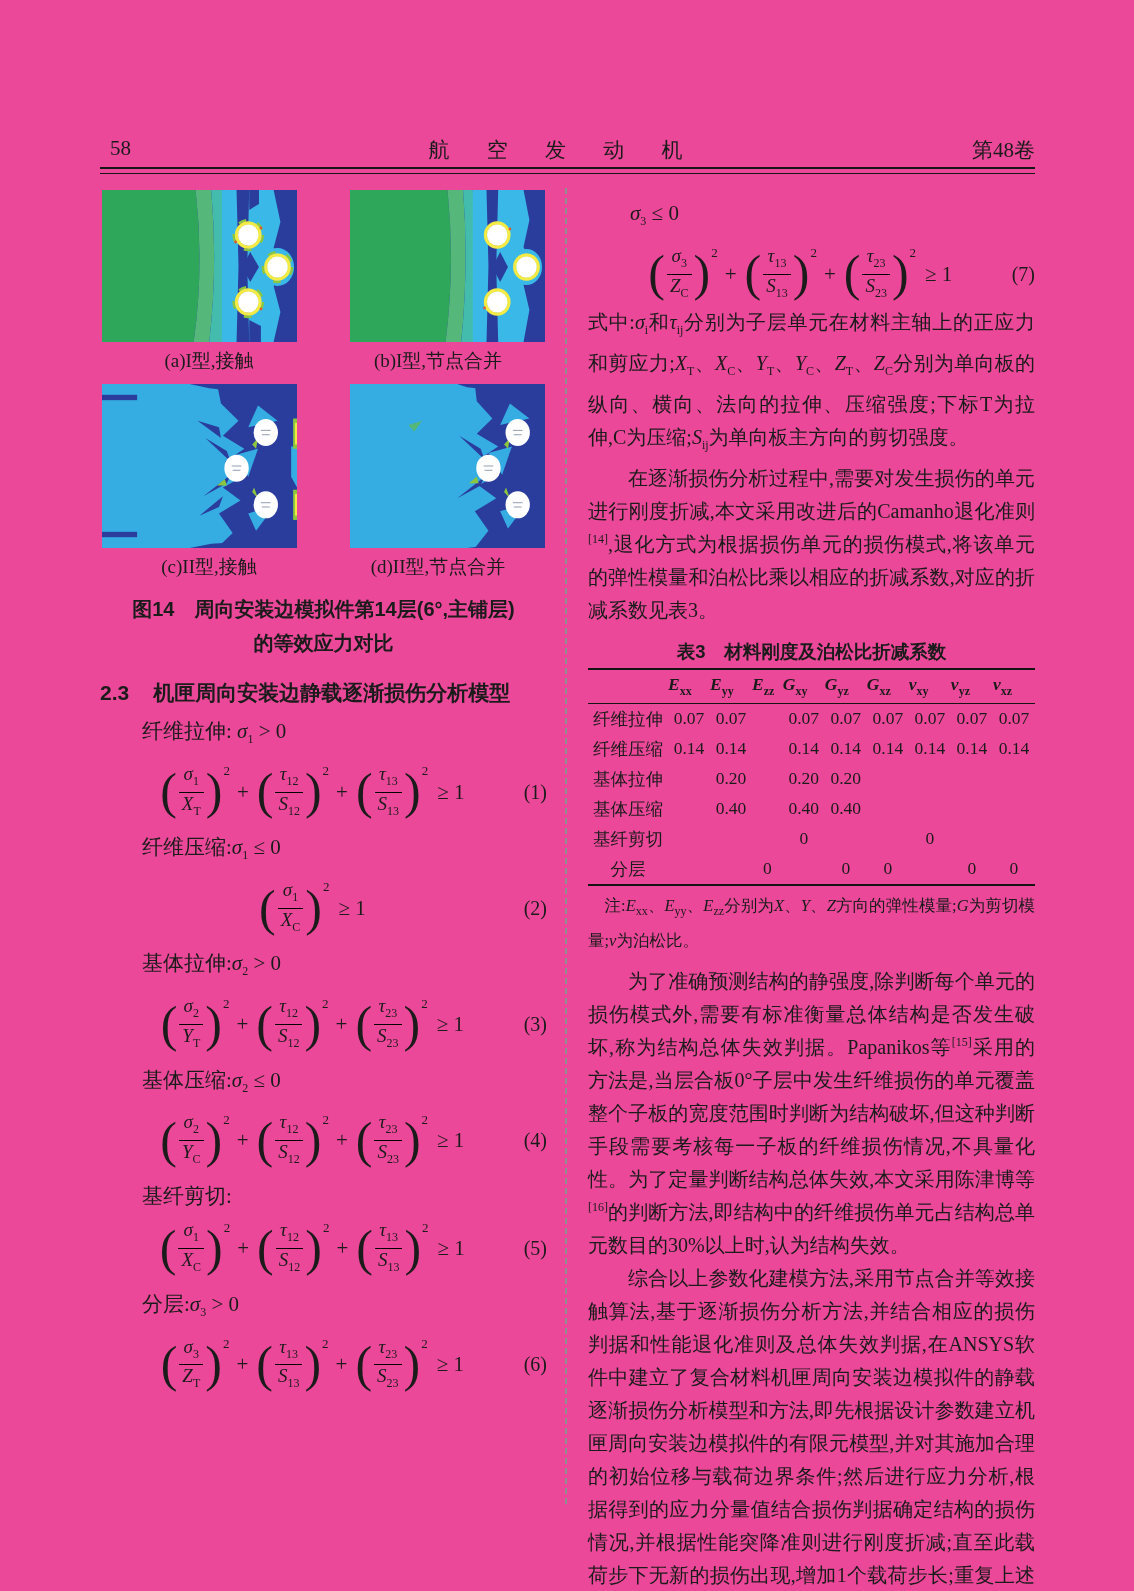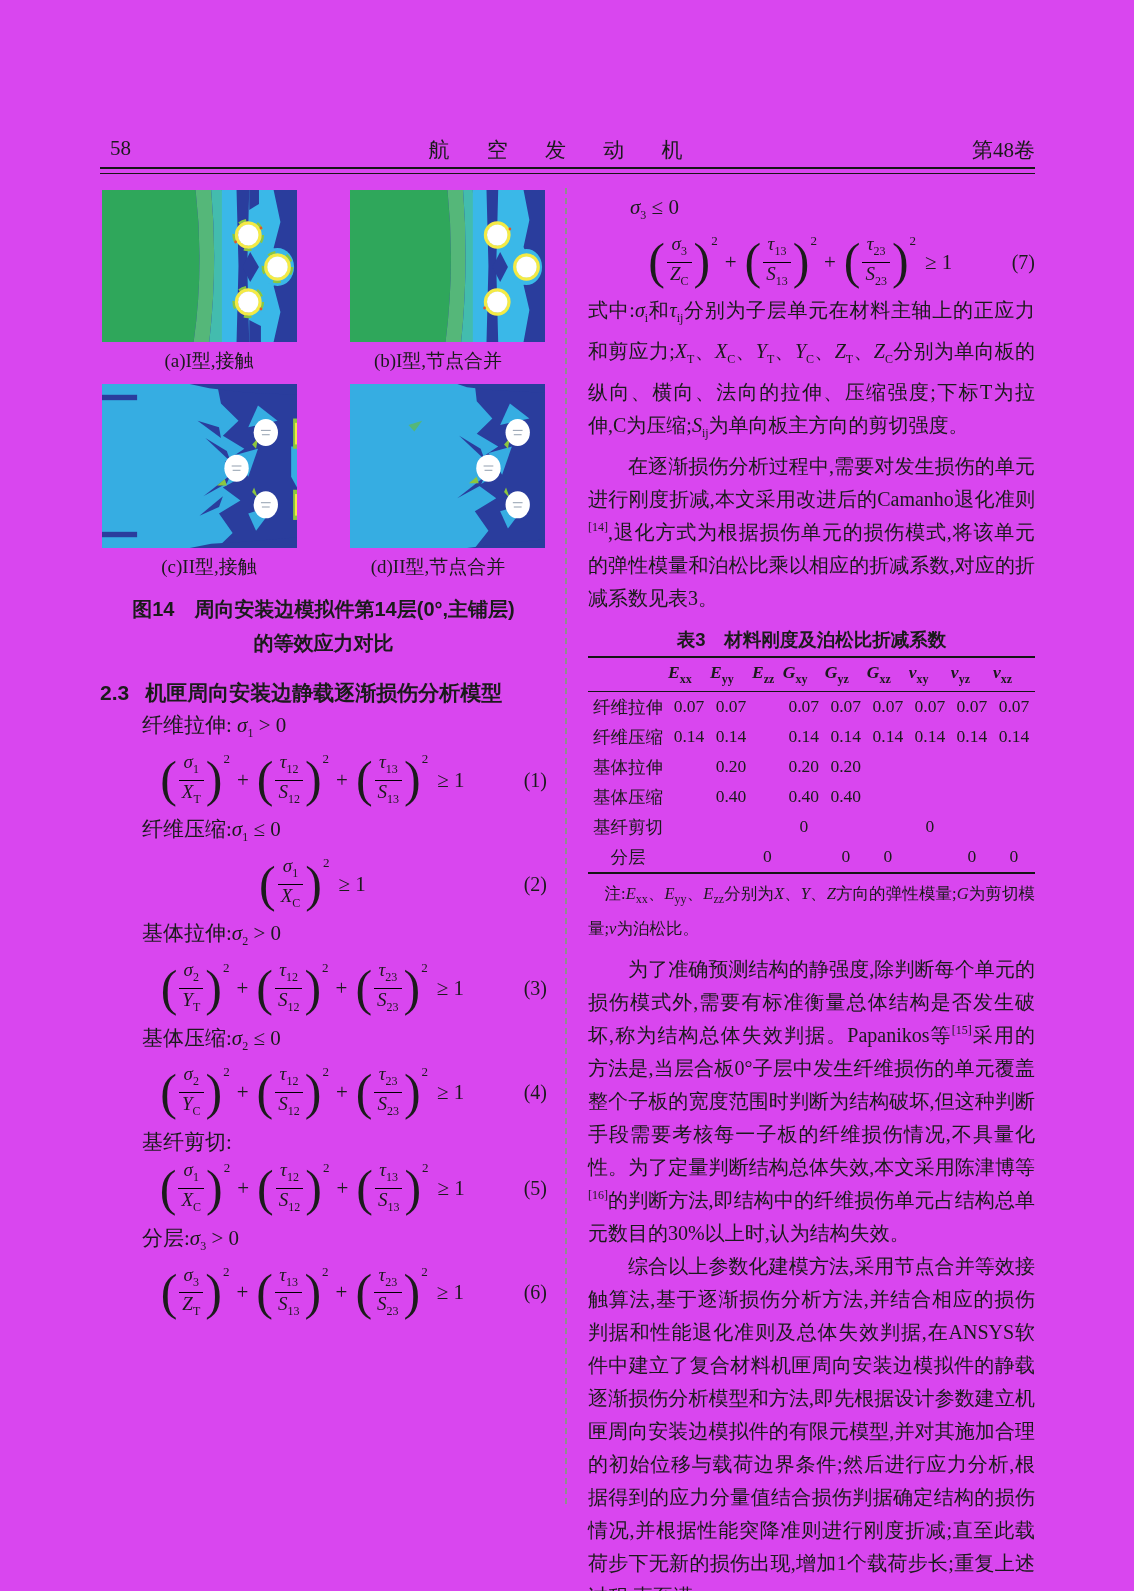--- a/index.html
+++ b/index.html
@@ -1,16 +1,16 @@
 <!DOCTYPE html>
 <html style="--pm-green1: #2fa75b; --pm-green2: #55b779; --pm-teal: #43bcae; --pm-cyan: #3ab8e8; --pm-dkblue: #2a3d9d; --pm-ltblue: #36ade2; --pm-yellow: #f4ea45; --pm-lime: #8cc63f; --pm-red: #e2572b; --pm-white: #ffffff;"><head>
 <meta charset="utf-8">
 <style>
   html,body{margin:0;padding:0;background:#d9d9d9;}
-  .page{position:relative;width:1134px;height:1591px;margin:0 auto;background:#d946ef;
+  .page{position:relative;width:1134px;height:1591px;margin:0 auto;background:#ec4899;
         font-family:"Liberation Serif","DejaVu Serif",serif;color:#1b1b1b;overflow:hidden;}
 
   
   .hdr{position:absolute;left:100px;top:136px;width:935px;height:26px;font-size:21px;}
   .hdr-page{position:absolute;left:10px;top:0;}
   .hdr-journal{position:absolute;left:0;right:8px;top:0;text-align:center;letter-spacing:16px;}
   .hdr-vol{position:absolute;right:0;top:0;}
   .rule1{position:absolute;left:100px;top:167px;width:935px;border-top:2.5px solid #161616;}
   .rule2{position:absolute;left:100px;top:173px;width:935px;border-top:1.5px solid #161616;}
 
@@ -25,29 +25,29 @@
   .row2 .panel{height:164px;}
   .panel svg{width:100%;height:100%;display:block;}
   .panel-labels{display:flex;margin:6px 0 10px;gap:11px;}
   .panel-labels span{width:50%;text-align:center;font-size:19px;}
   .fig-caption{margin-top:12px;text-align:center;font-family:"Liberation Sans","DejaVu Sans",sans-serif;
                font-weight:bold;font-size:20px;line-height:34px;}
 
   
   .sec-heading{margin-top:18px;font-family:"Liberation Sans","DejaVu Sans",sans-serif;
                font-weight:bold;font-size:21px;line-height:30px;}
-  .sec-heading .num{margin-right:16px;}
+  .sec-heading .num{margin-right:24px;}
   p.body{margin:0;font-size:21px;line-height:35px;text-align:justify;}
   .col-right p.body{font-size:20px;line-height:33px;}
   .indent{text-indent:2em;}
   sup.ref{font-size:12px;vertical-align:super;line-height:0;}
   sub{font-size:12px;}
 
   
-  .eq-cond{font-size:21px;line-height:29px;text-indent:2em;margin-top:3px;}
+  .eq-cond{font-size:21px;line-height:41px;text-indent:2em;margin-top:3px;}
   .eq-line{display:flex;align-items:center;height:64px;}
   .eq-body{flex:1;display:flex;justify-content:center;align-items:center;}
   .eq-num{font-size:20px;}
   .pterm{display:inline-flex;align-items:center;margin:0 1px;}
   .paren{font-size:50px;line-height:0.95;font-weight:400;}
   .pow{font-size:13px;position:relative;top:-21px;left:1px;}
   .frac{display:inline-flex;flex-direction:column;align-items:center;margin:0 2px;font-size:19px;line-height:22px;}
   .frac .fden{border-top:1.5px solid #000;}
   .frac span{padding:0 3px;}
   .op{margin:0 7px;font-size:21px;}
@@ -220,21 +220,21 @@
           </g>
         </svg>
       </div>
     </div>
     <div class="panel-labels">
       <span>(c)II型,接触</span>
       <span>(d)II型,节点合并</span>
     </div>
 
     <div class="fig-caption">
-      <div>图14　周向安装边模拟件第14层(0°,主铺层)</div>
+      <div>图14　周向安装边模拟件第14层(6°,主铺层)</div>
       <div>的等效应力对比</div>
     </div>
 
     <div class="sec-heading">
       <span class="num">2.3</span><span>机匣周向安装边静载逐渐损伤分析模型</span>
     </div>
 
 
     <div>
         <div class="eq-block">

